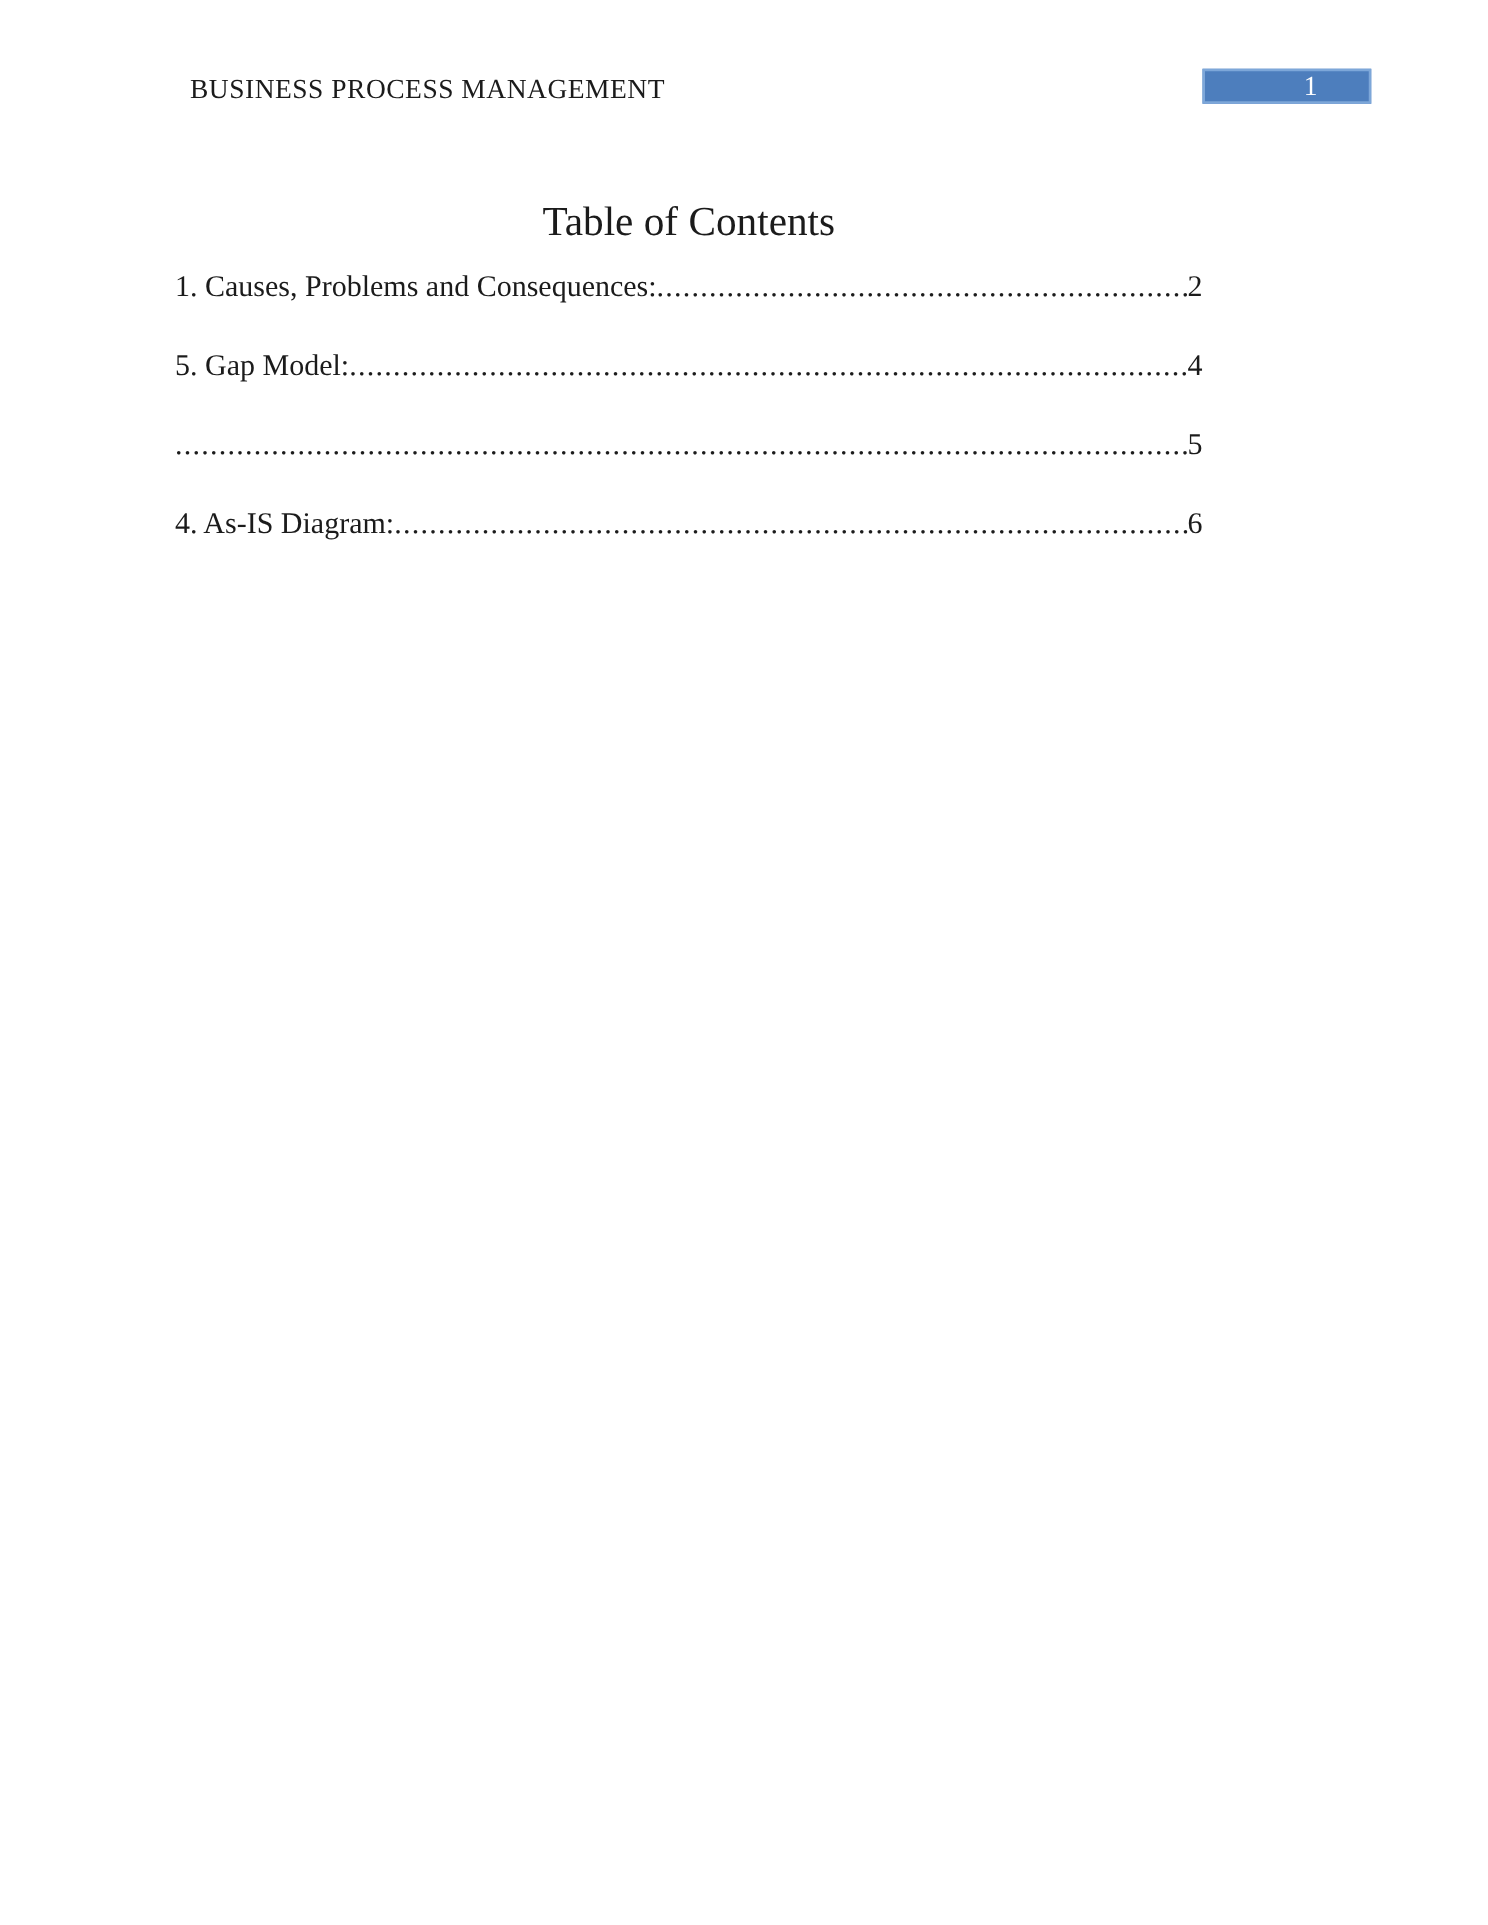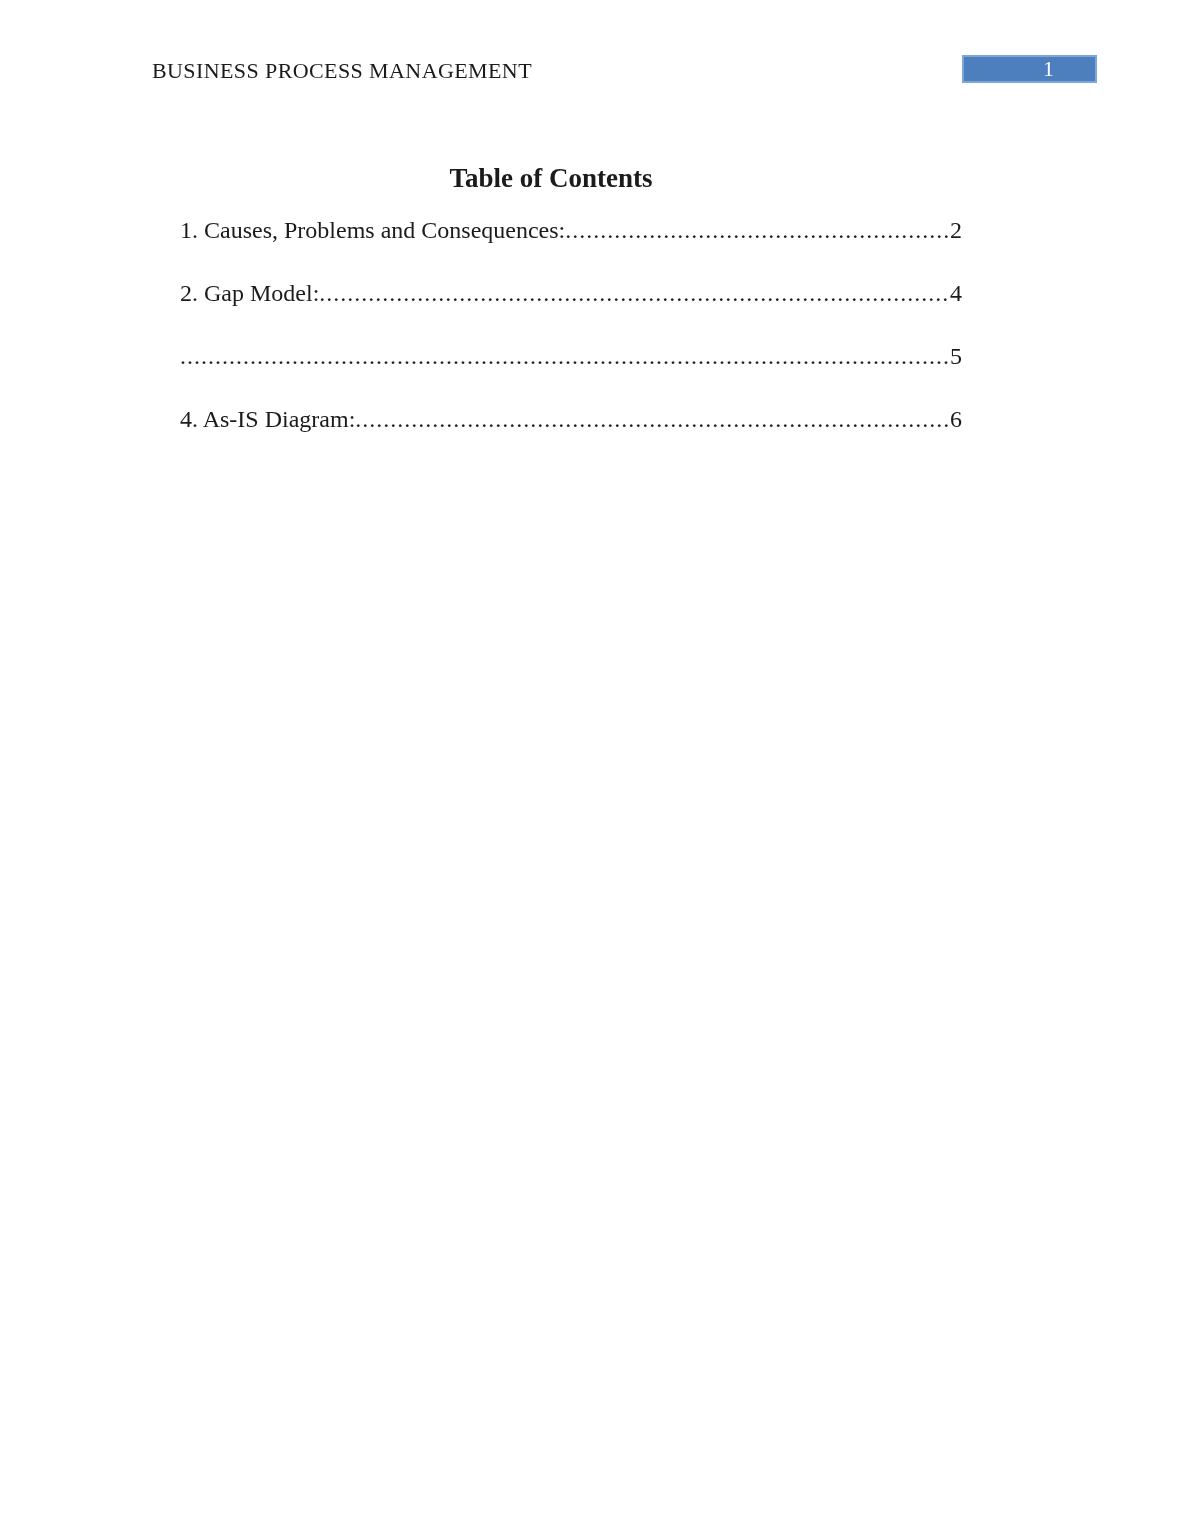--- a/index.html
+++ b/index.html
@@ -42,27 +42,26 @@
   }
   .content {
     position: absolute;
     top: 0;
     left: 140px;
     right: 142px;
   }
   .toc-title {
     margin: 162px 0 0 0;
     text-align: center;
-    font-size: 27px;
-    font-weight: bold;
+    font-size: 33px;
+    font-weight: normal;
     line-height: 32px;
   }
   .toc-list {
     margin-top: 21px;
-    margin-left: 40px;
   }
   .toc-row {
     display: flex;
     align-items: baseline;
     font-size: 24px;
     line-height: 30px;
     margin-bottom: 33px;
     cursor: default;
   }
   .toc-label {
@@ -101,21 +100,21 @@
 
     <div class="toc-list">
 
       <div class="toc-row">
         <span class="toc-label">1. Causes, Problems and Consequences:</span>
         <span class="toc-leader"></span>
         <span class="toc-page">2</span>
       </div>
 
       <div class="toc-row">
-        <span class="toc-label">2. Gap Model:</span>
+        <span class="toc-label">5. Gap Model:</span>
         <span class="toc-leader"></span>
         <span class="toc-page">4</span>
       </div>
 
       <div class="toc-row">
         <span class="toc-leader"></span>
         <span class="toc-page">5</span>
       </div>
 
       <div class="toc-row">

